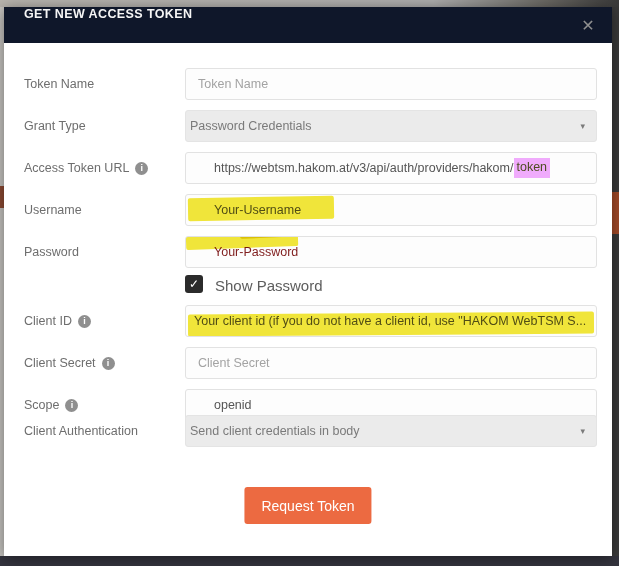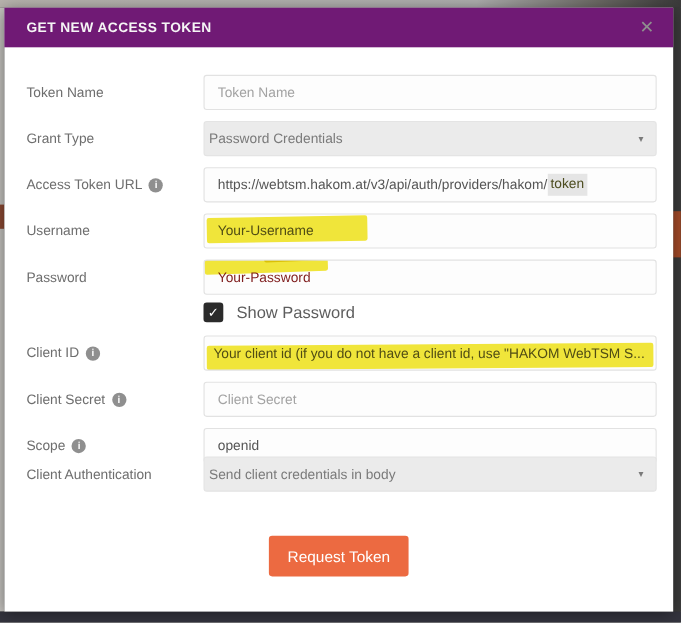--- a/index.html
+++ b/index.html
@@ -35,22 +35,22 @@
   }
 
   
   .modal {
     position:absolute; left:4px; top:7px; width:608px; height:549px;
     background:#ffffff;
     box-shadow:0 2px 14px rgba(0,0,0,.45);
   }
   .modal-header {
     position:absolute; left:0; top:0; width:100%; height:36px;
-    background:#701a75;
-    display:flex; align-items:center;
+    background:#0f172a;
+    display:flex; 
   }
   .modal-title {
     margin-left:20px;
     color:#f5f5f5; font-size:12.5px; font-weight:700; letter-spacing:.4px;
   }
   .close-btn {
     position:absolute; right:12px; top:0; height:36px; width:24px;
     display:flex; align-items:center; justify-content:center;
     color:#8f8f8f; font-size:16px; cursor:pointer;
   }
@@ -74,42 +74,42 @@
     width:100%; height:100%;
     border:1px solid #e2e2e2; border-radius:3px; background:#fdfdfd;
     padding:0 12px; font-size:12.5px; color:#555;
     font-family:"Liberation Sans", sans-serif; outline:none;
   }
   input.text-input::placeholder { color:#a3a3a3; }
 
   .value-box {
     width:100%; height:100%;
     border:1px solid #e2e2e2; border-radius:3px; background:#fdfdfd;
-    display:flex; align-items:center; padding:0 12px;
+    display:flex; align-items:center; padding:0 28px;
     font-size:12.5px; color:#555; white-space:nowrap; overflow:hidden;
     position:relative;
   }
   .value-box.tight { padding:0 8px; }
   .value-gray { color:#7f1d1d; }
 
   .select-box {
     width:100%; height:100%;
     border:1px solid #e4e4e4; border-radius:3px; background:#ebebeb;
     display:flex; align-items:center; padding:0 4px;
     font-size:12.5px; color:#7a7a7a; white-space:nowrap; overflow:hidden;
     position:relative; cursor:default;
   }
   .caret-icon {
     position:absolute; right:11px; top:50%; transform:translateY(-50%);
     color:#7a7a7a; font-size:9px;
   }
 
   
   .hl-inline {
-    background:#e5e5e5; color:#4d4d20;
+    background:#f0abfc; color:#4d4d20;
     padding:2px 3px 4px 2px; margin-left:1px;
   }
   .hl-stroke {
     position:absolute; background:#f2e73a; mix-blend-mode:multiply;
     border-radius:2px; pointer-events:none;
   }
   .hl-username      { left:2px;  top:2px;  width:146px; height:23px; transform:rotate(-1deg); }
   .hl-password      { left:0px;  top:-5px; width:112px; height:16px; transform:rotate(-2deg); }
   .hl-password-top  { left:54px; top:-9px; width:84px;  height:9px;  transform:rotate(-2.5deg); background:#e8d618; }
   .hl-clientid      { left:2px;  top:7px;  width:406px; height:22px; transform:rotate(-.4deg); }

